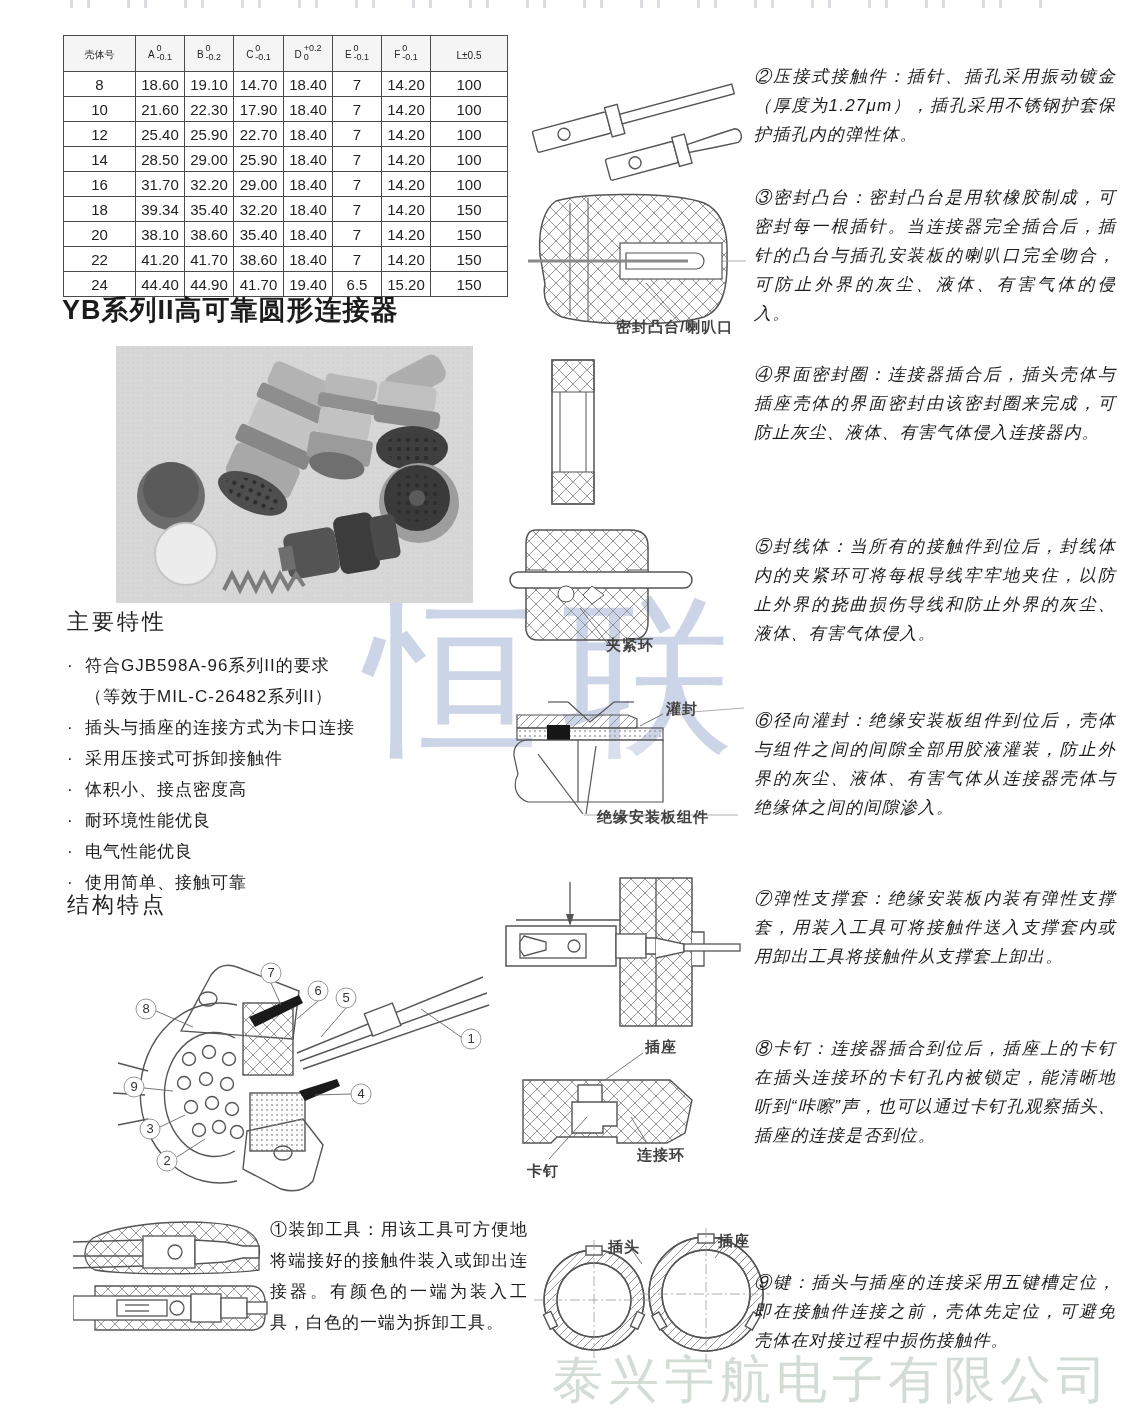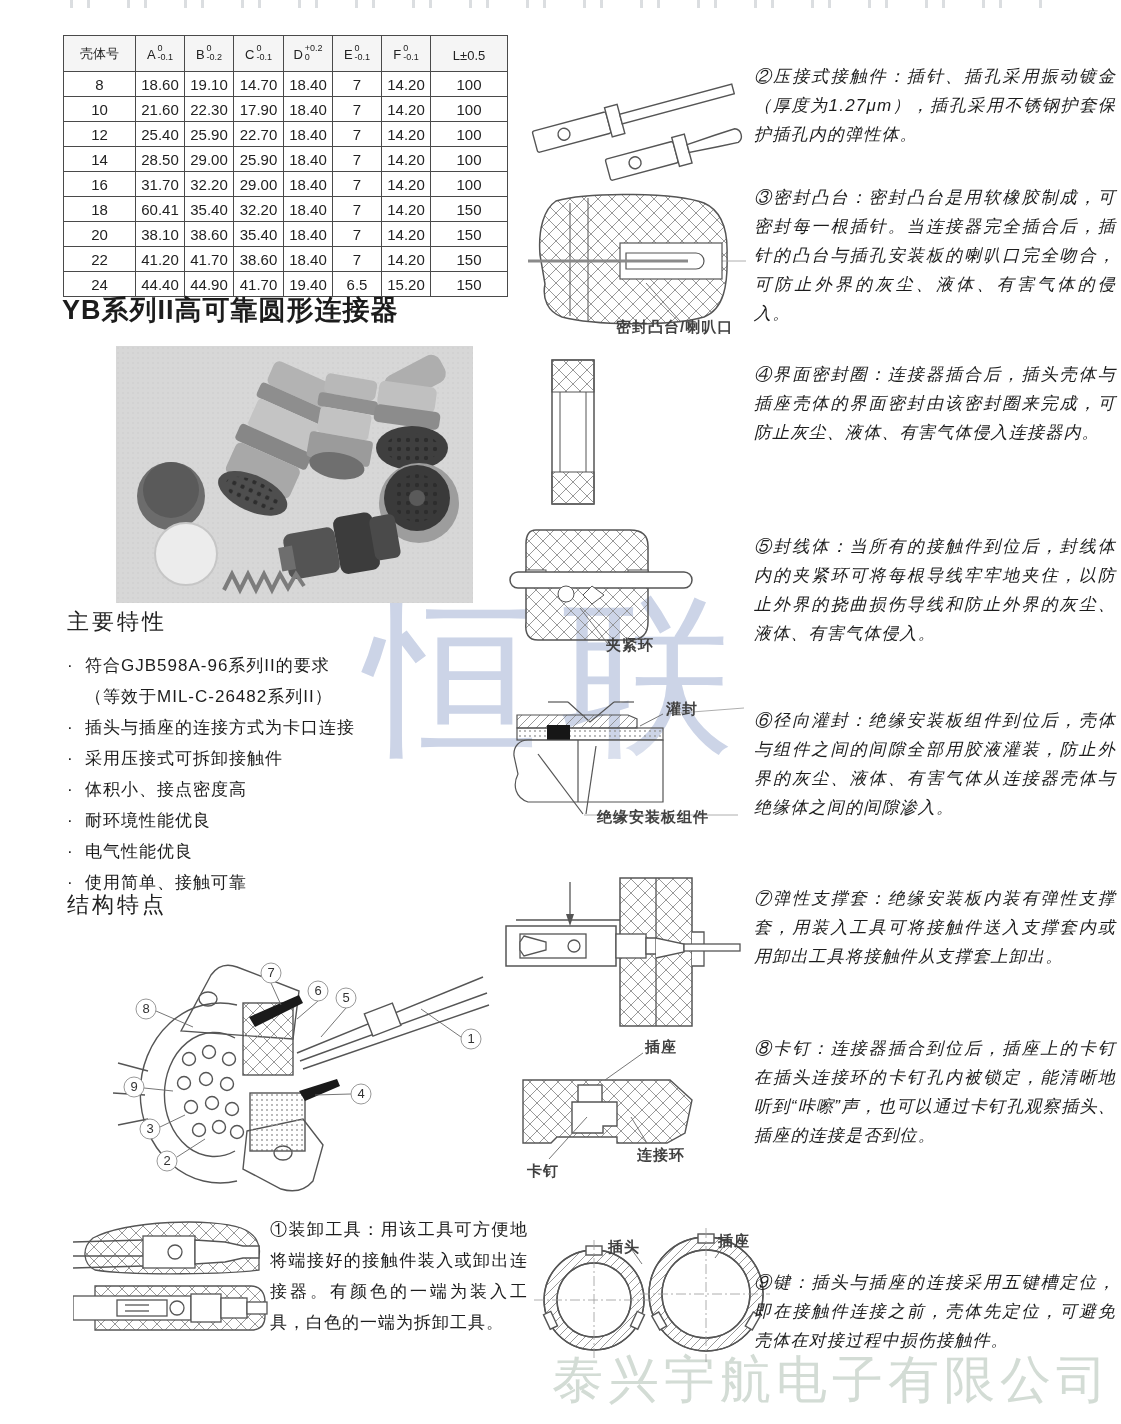--- a/index.html
+++ b/index.html
@@ -12,21 +12,21 @@
   .wm-bottom{position:absolute;left:552px;top:1346px;font-size:51px;color:#d3dcd5;
              letter-spacing:5px;z-index:0;font-family:"Liberation Serif",serif;user-select:none;}
   .topfrag{position:absolute;left:70px;top:0;width:980px;height:8px;opacity:.35;z-index:1;
            background:repeating-linear-gradient(90deg,#98a0a8 0 3px,transparent 3px 17px,#98a0a8 17px 20px,transparent 20px 57px);}
   
   table.dim{position:absolute;left:63px;top:35px;border-collapse:collapse;table-layout:fixed;
             width:444px;font-size:15px;z-index:1;background:#fff;}
   .dim th,.dim td{border:1px solid #4a4a4a;text-align:center;padding:0;height:24px;
                   font-weight:400;color:#222;}
   .dim thead th{height:35px;background:#f5f5f5;}
-  .dim .lt{font-size:13px;vertical-align:middle;}
+  .dim .lt{font-size:10px;vertical-align:middle;}
   .tol{display:inline-flex;flex-direction:column;font-size:9px;line-height:9px;
        vertical-align:middle;margin-left:2px;text-align:left;transform:translateY(-1px);}
   
   .title{position:absolute;left:62px;top:292px;font-size:27px;font-weight:700;
          letter-spacing:1px;z-index:1;}
   .h2{position:absolute;font-size:22px;letter-spacing:3px;z-index:1;color:#222;}
   #feat-h{left:67px;top:607px;text-align:right;}
   #struct-h{left:67px;top:890px;}
   ul.features{position:absolute;left:67px;top:650px;width:430px;z-index:1;list-style:none;
               margin:0;padding:0;font-size:17px;}
@@ -170,21 +170,21 @@
           <td>32.20</td>
           <td>29.00</td>
           <td>18.40</td>
           <td>7</td>
           <td>14.20</td>
           <td>100</td>
         </tr>
 
         <tr>
           <td>18</td>
-          <td>60.41</td>
+          <td>39.34</td>
           <td>35.40</td>
           <td>32.20</td>
           <td>18.40</td>
           <td>7</td>
           <td>14.20</td>
           <td>150</td>
         </tr>
 
         <tr>
           <td>20</td>

